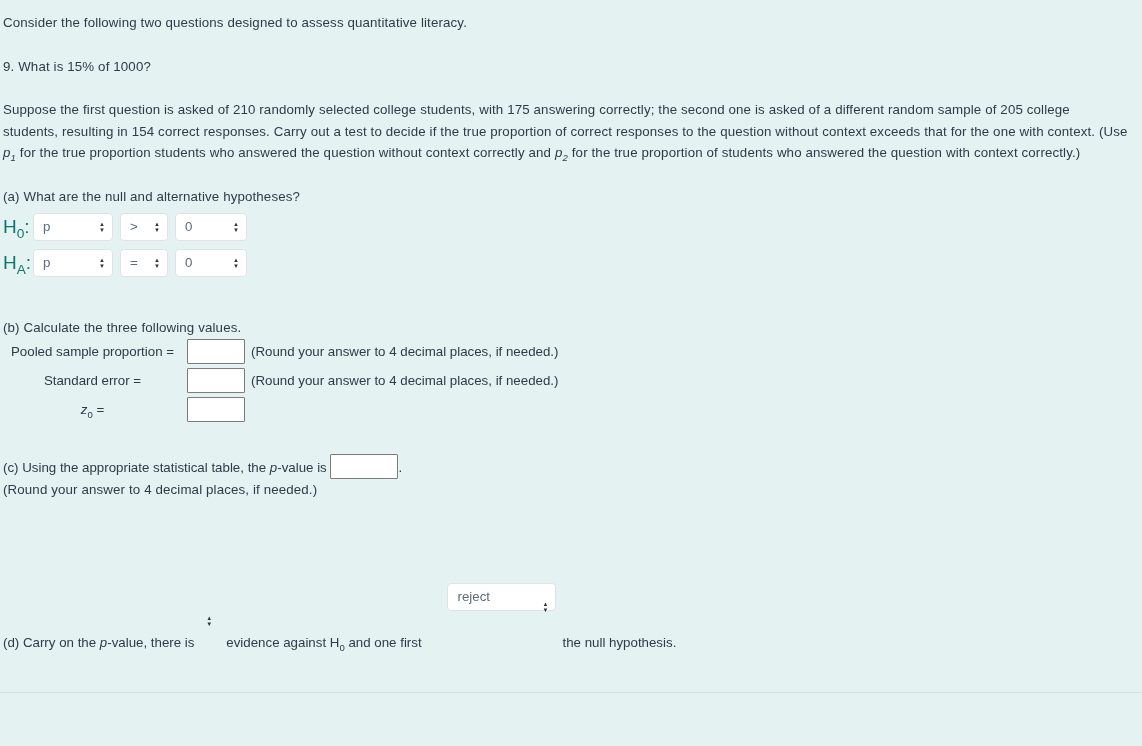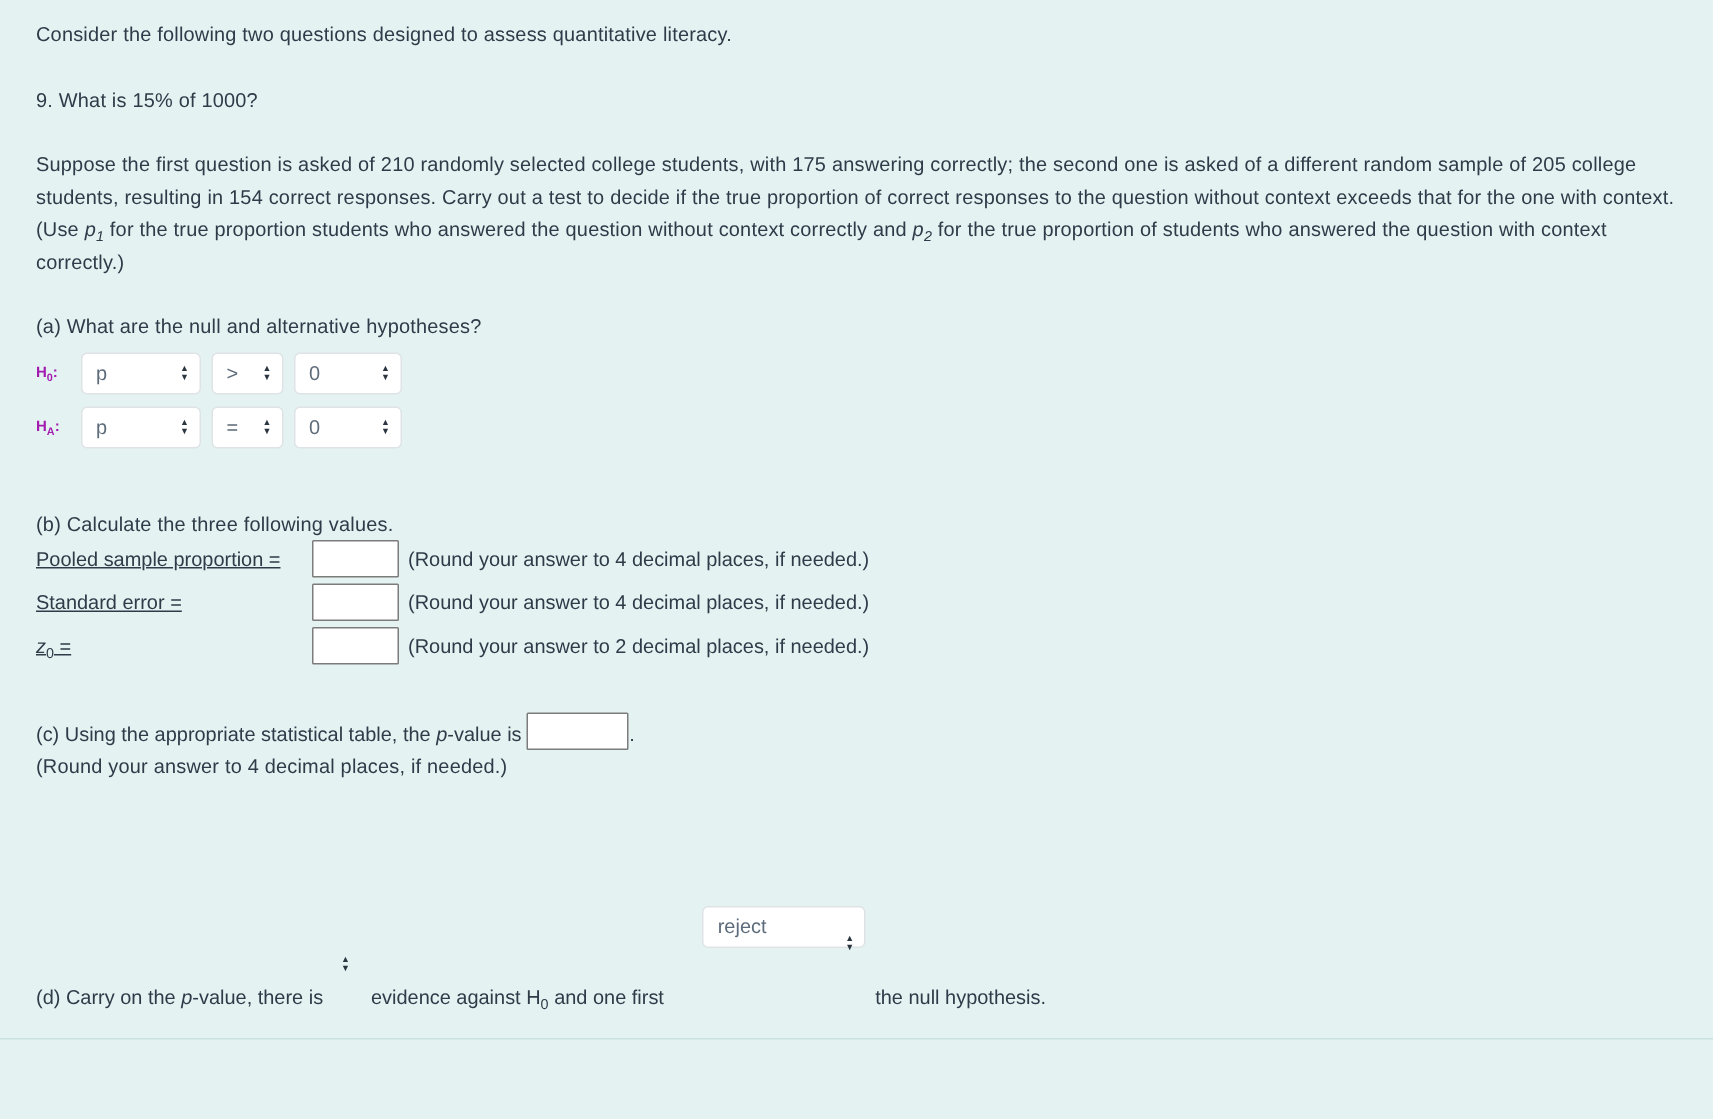--- a/index.html
+++ b/index.html
@@ -10,21 +10,21 @@
     width: 1142px;
     height: 746px;
     background: #e4f2f2;
     font-family: "Liberation Sans", sans-serif;
     font-size: 13.3px;
     color: #2e3b48;
     overflow: hidden;
     position: relative;
   }
   .page {
-    padding: 12px 14px 0 24px;
+    padding: 12px 14px 0 3px;
     position: relative;
     height: 698px;
   }
   .bottom-rule {
     position: absolute;
     left: 0; right: 0; bottom: 5px;
     height: 1px;
     background: #c9e2e2;
   }
 
@@ -79,23 +79,22 @@
 
   
   .hyp-row {
     display: flex;
     align-items: center;
     margin-bottom: 8px;
   }
   .hyp-label {
     width: 30px;
     flex: 0 0 30px;
-    font-size: 10px;
-    color: #a21caf;
-    font-weight: bold;
+    font-size: 19px;
+    color: #0f766e;
   }
   .hyp-row .selwrap { margin-right: 7px; }
   .sel-p      { width: 80px; }
   .sel-op     { width: 48px; }
   .sel-val    { width: 72px; }
 
   
   .tinput {
     background: #ffffff;
     border: 1px solid #7c7c7c;
@@ -112,23 +111,22 @@
 
   
   .calc-row {
     display: flex;
     align-items: center;
     margin-bottom: 4px;
   }
   .calc-label {
     width: 184px;
     flex: 0 0 184px;
-    text-align: left;
+    text-align: center;
     padding-right: 5px;
-    text-decoration: underline;
   }
   .calc-note { padding-left: 6px; }
 
   
   .line-flow {
     display: flex;
     align-items: flex-end;
     flex-wrap: wrap;
     line-height: 21.5px;
   }
@@ -212,21 +210,20 @@
 
   <div class="calc-row">
     <span class="calc-label">Standard error =</span>
     <input class="tinput tinput-b" type="text" value="" style="">
     <span class="calc-note">(Round your answer to 4 decimal places, if needed.)</span>
   </div>
 
   <div class="calc-row">
     <span class="calc-label"><i class="mathvar">z</i><sub>0</sub><span> =</span></span>
     <input class="tinput tinput-b" type="text" value="" style="">
-    <span class="calc-note">(Round your answer to 2 decimal places, if needed.)</span>
   </div>
 
   <div class="gap-lg"></div>
   <div class="gap-xs"></div>
 
   <div class="line-flow">
     <span>(c) Using the appropriate statistical table, the </span>
       <i class="mathvar">p</i>
       <span>-value is </span>
       <input class="tinput tinput-p" type="text" value="" style="">

